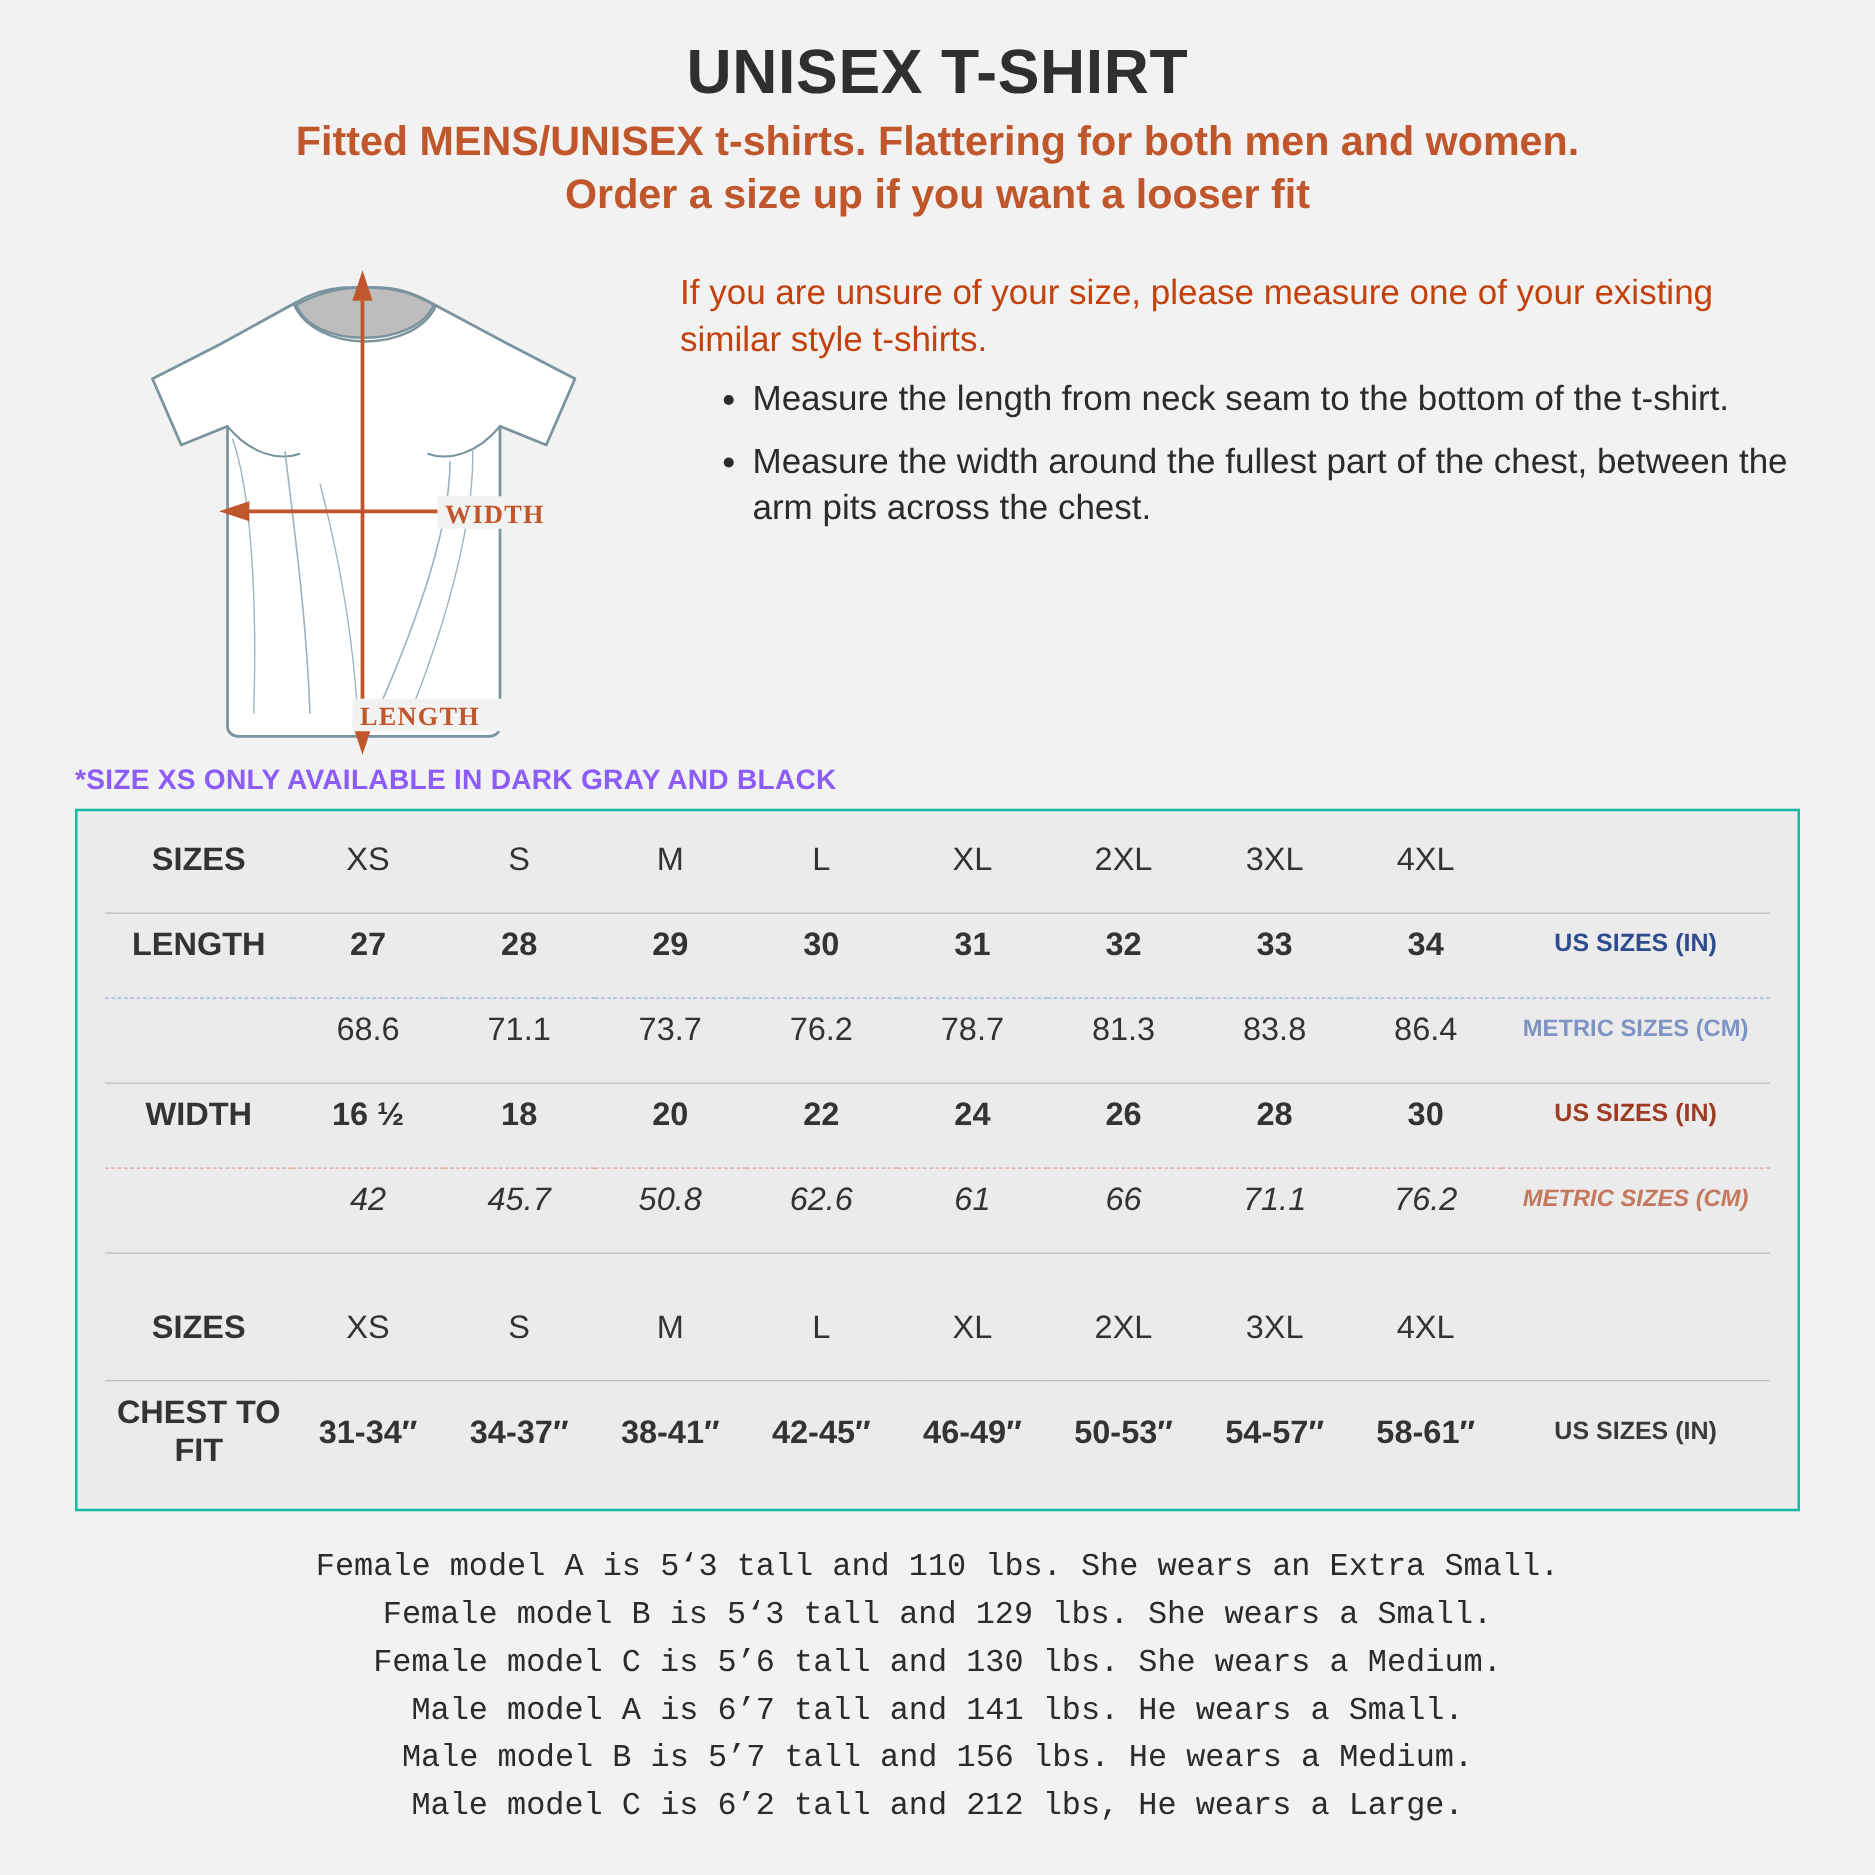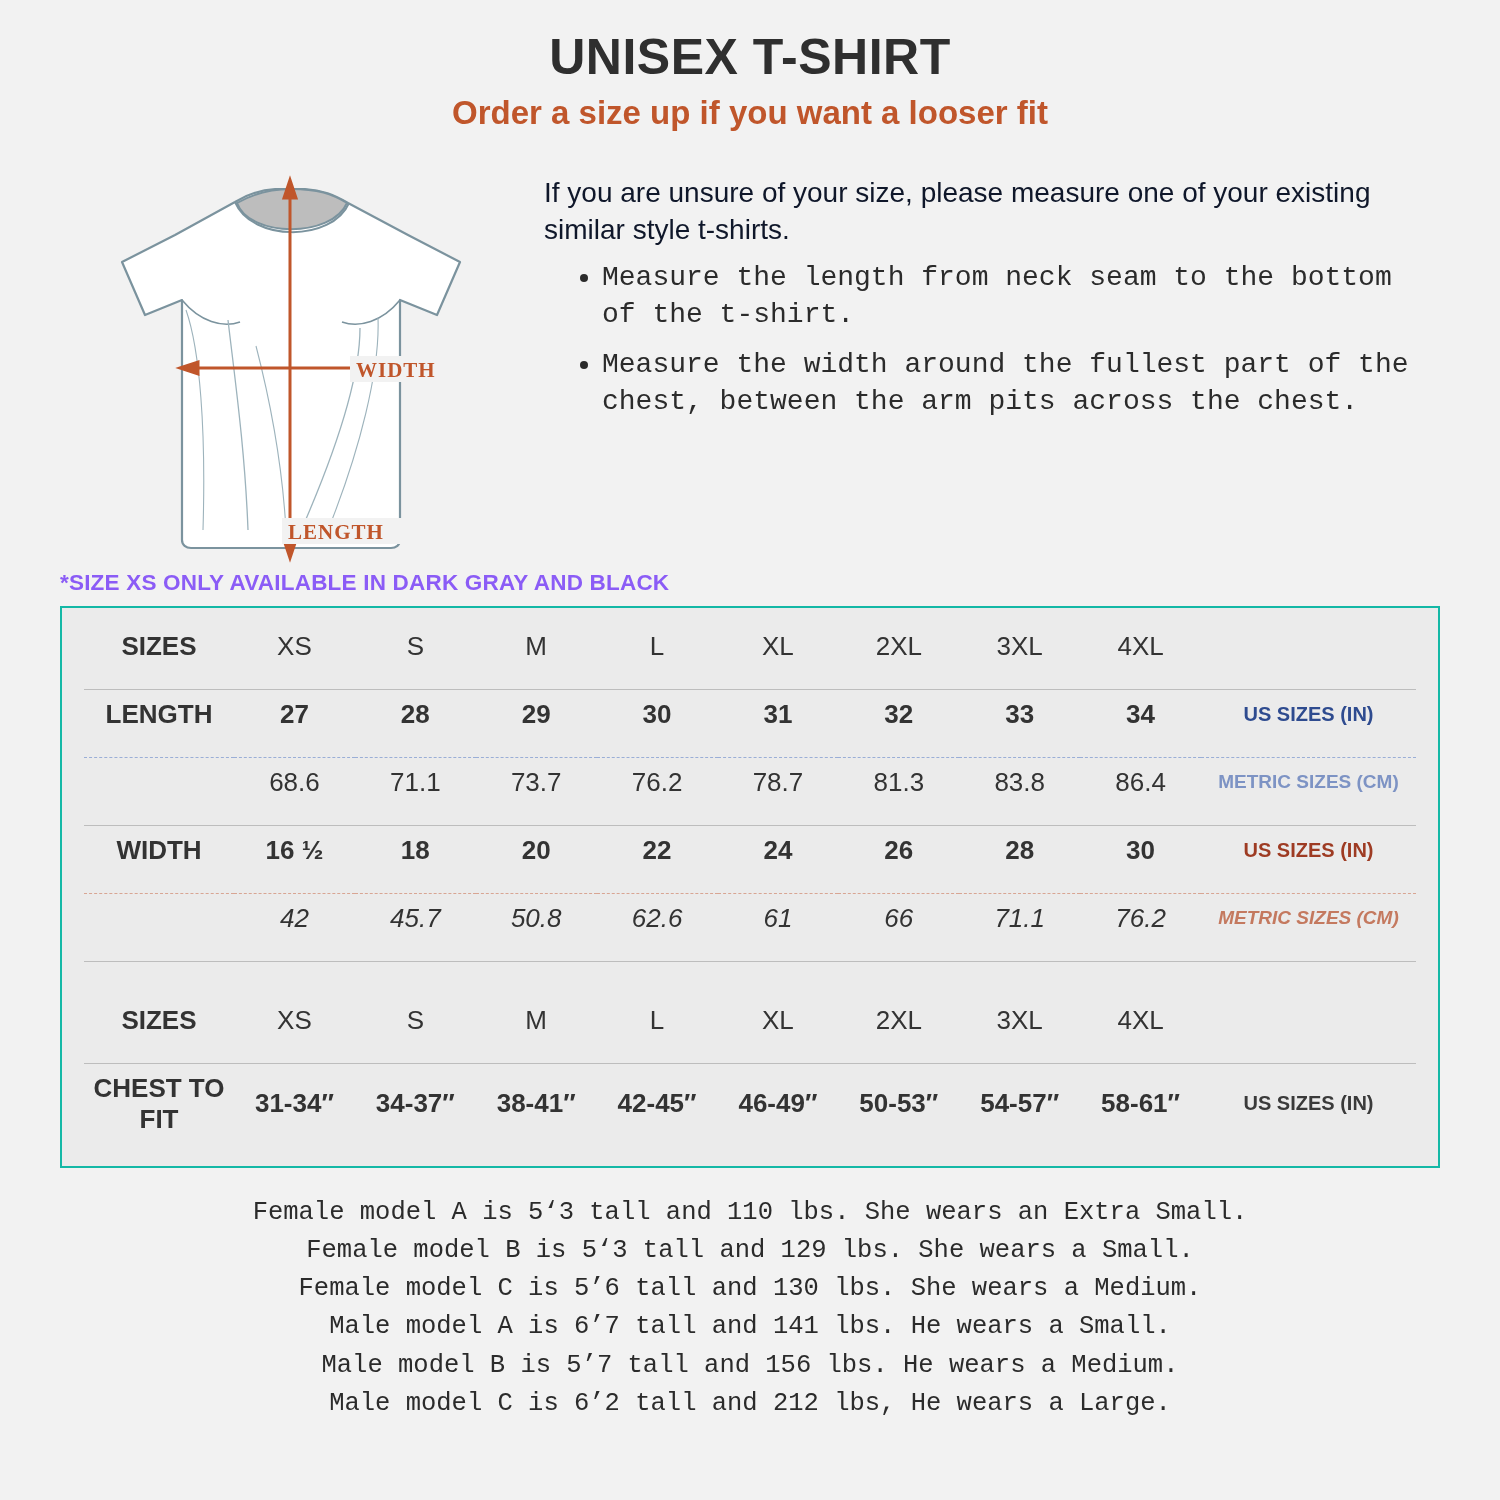--- a/index.html
+++ b/index.html
@@ -54,32 +54,31 @@
   }
   .instructions {
     flex: 1;
     padding-left: 14px;
     padding-top: 30px;
   }
   .instructions p {
     font-size: 28px;
     line-height: 1.34;
     margin: 0 0 8px 0;
-    color: #0f172a;
+    color: #c2410c;
   }
   .instructions ul {
     margin: 10px 0 0 0;
     padding-left: 58px;
   }
   .instructions li {
     font-size: 28px;
     line-height: 1.34;
     margin-bottom: 12px;
     color: #2b2b2b;
-    font-family: Liberation Mono, monospace;
   }
   .note {
     text-align: left;
     font-size: 22.5px;
     font-weight: bold;
     letter-spacing: 0.2px;
     color: #8b5cf6;
     margin: 6px 6px 10px 0;
   }
   
@@ -152,20 +151,21 @@
   }
 </style>
 </head>
 <body>
 
 <div class="page">
 
   <h1 class="title">UNISEX T-SHIRT</h1>
 
   <div class="subtitle">
+    <div>Fitted MENS/UNISEX t-shirts. Flattering for both men and women.</div>
     <div>Order a size up if you want a looser fit</div>
   </div>
 
   <div class="upper">
 
     <div class="shirt-wrap">
       <svg width="460" height="420" viewBox="0 0 460 420">
 
         <path d="M115,85 L175,52 C188,44 200,40 215,39 L245,39 C262,40 274,45 288,53 L348,85
                  L400,112 L377,165 L340,150 L340,390 C340,395 336,398 331,398 L131,398

